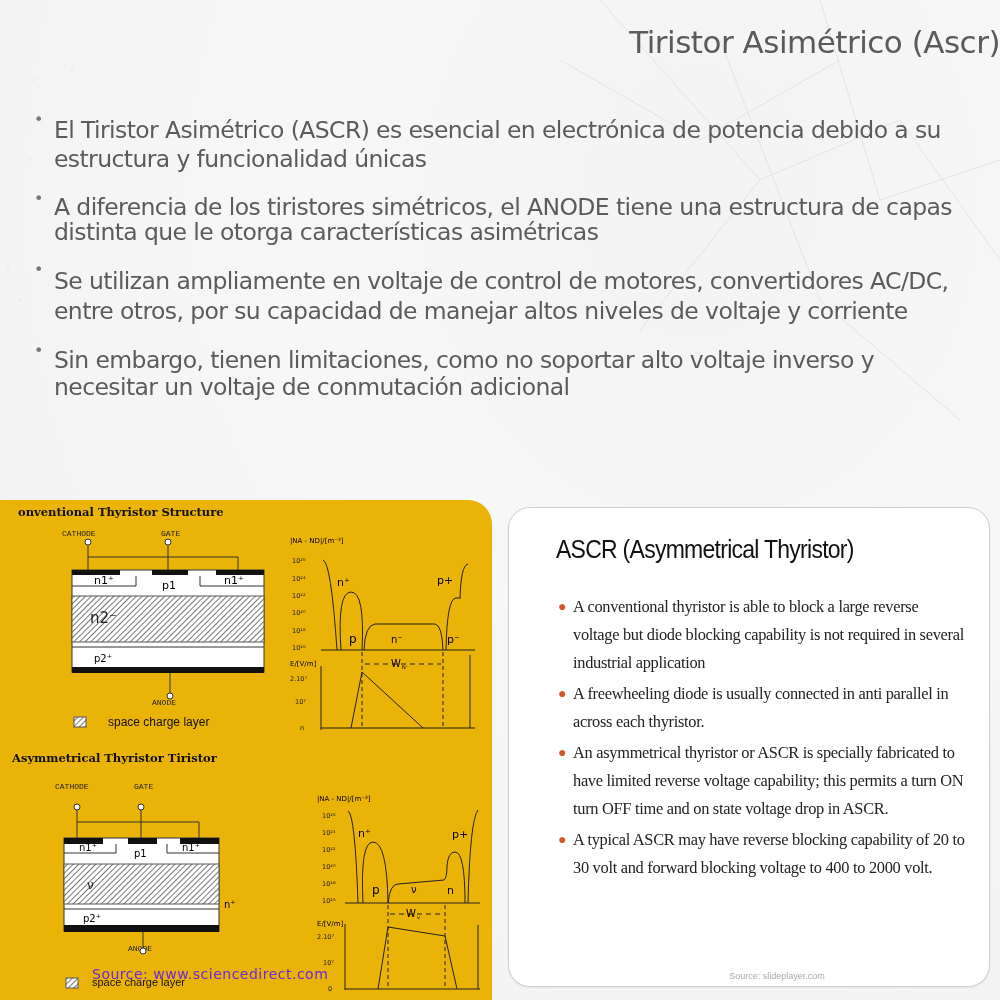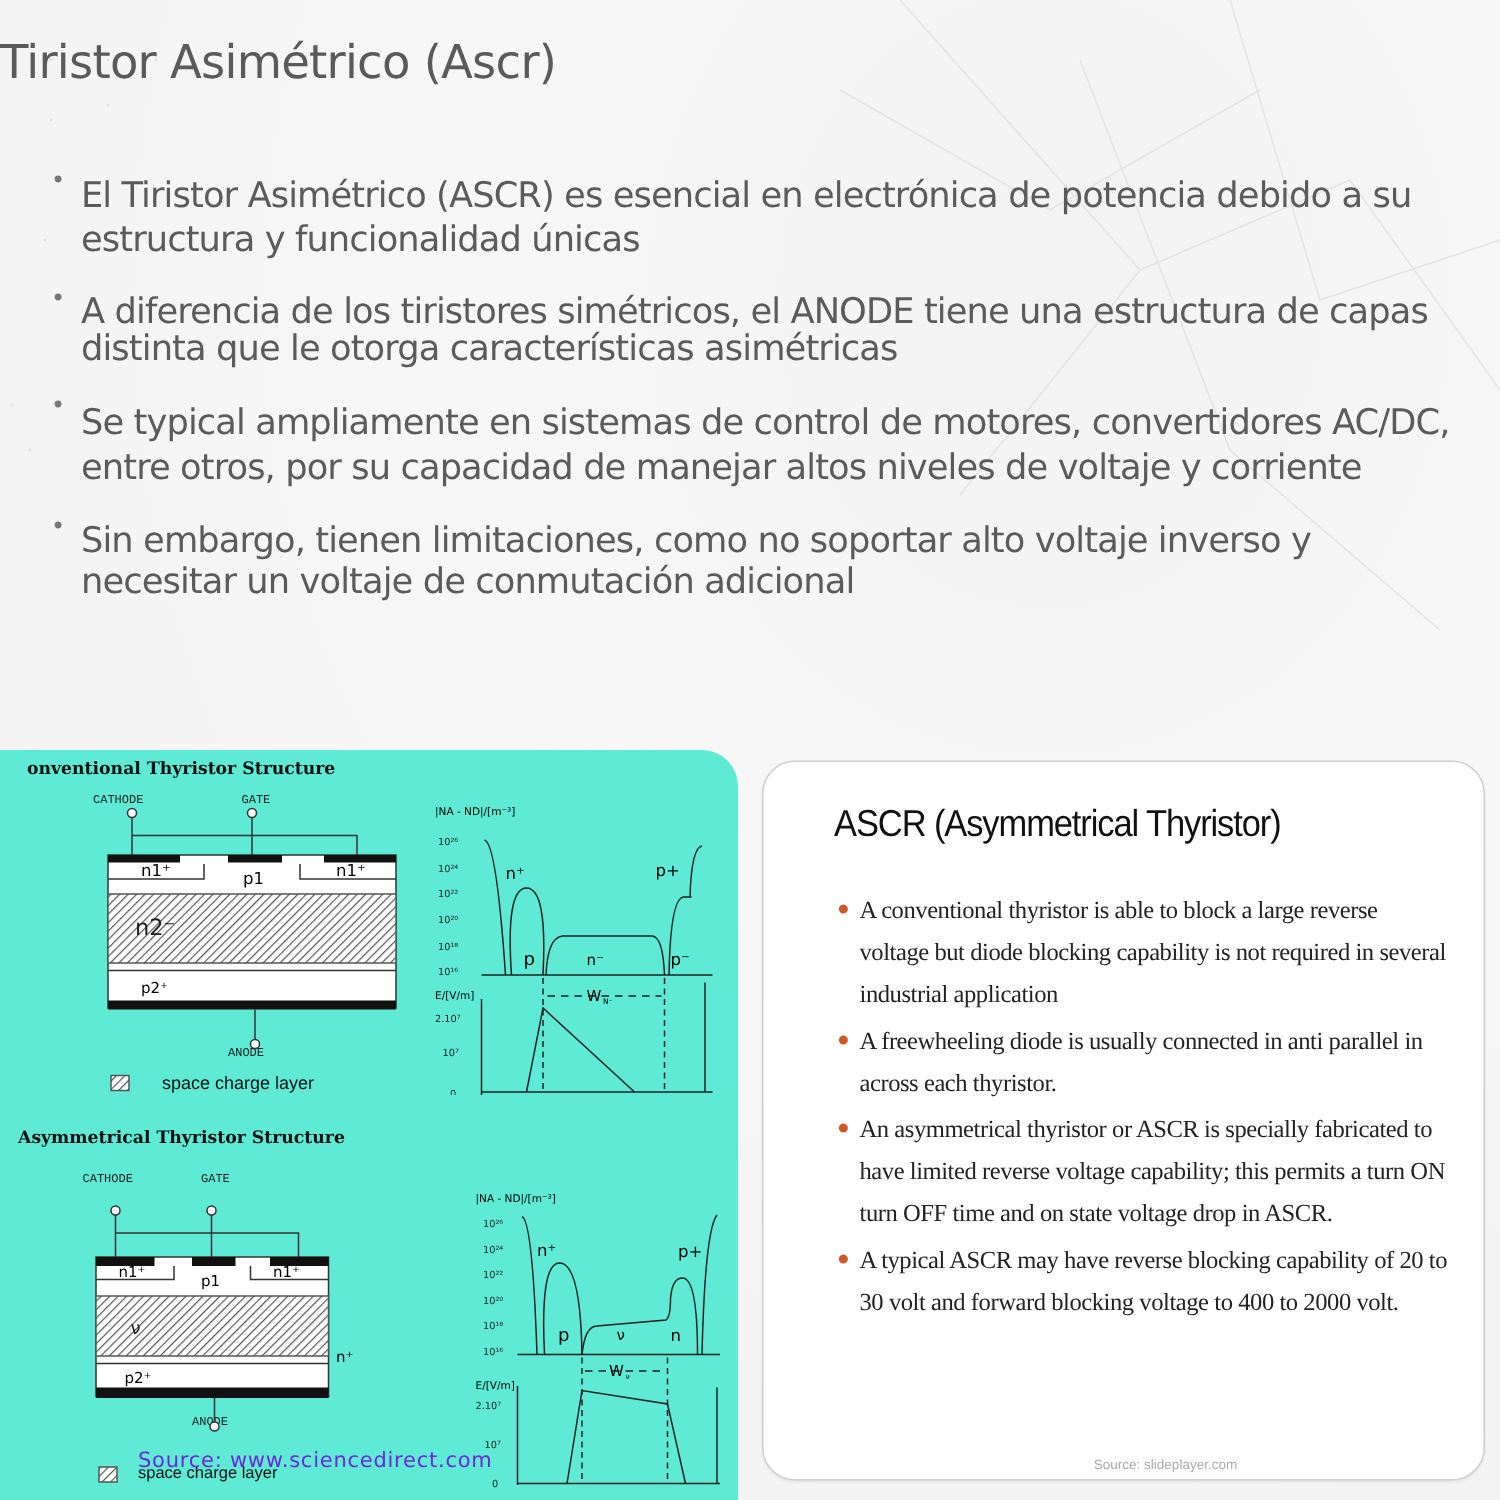--- a/index.html
+++ b/index.html
@@ -6,31 +6,31 @@
   html, body { width: 1000px; height: 1000px; overflow: hidden; }
   body {
     position: relative;
     background: radial-gradient(ellipse at 70% 20%, #f3f3f3 0%, #f7f7f7 40%, #f1f1f1 100%);
     font-family: "DejaVu Sans", sans-serif;
     color: #555;
   }
   .bg-lines { position: absolute; inset: 0; pointer-events: none; }
   .title {
     position: absolute; top: 24px; left: 0; width: 1000px;
-    text-align: left; font-size: 31px; color: #5a5a5a; letter-spacing: -0.5px;
+    text-align: right; font-size: 31px; color: #5a5a5a; letter-spacing: -0.5px;
     font-family: "DejaVu Sans", sans-serif; font-weight: normal;
   }
   .bullets { position: absolute; top: 104px; left: 34px; width: 940px; }
   .bullet { display: flex; font-size: 23.5px; line-height: 29px; color: #5b5b5b; margin-bottom: 9px; letter-spacing: -0.6px; }
   .bullet .dot { width: 20px; flex: none; font-size: 16px; line-height: 31px; color: #777; }
   .bullet .txt { flex: 1; margin-top: 12px; }
 
   .panel-left {
     position: absolute; left: 0; top: 500px; width: 492px; height: 500px;
-    background: #5eead4; border-radius: 0 24px 0 0; text-align: center;
+    background: #eab308; border-radius: 0 24px 0 0; text-align: center;
   }
   .panel-right {
     position: absolute; left: 508px; top: 507px; width: 482px; height: 480px;
     background: #ffffff; border: 1px solid #cfcfcf; border-radius: 22px;
     box-shadow: 0 1px 2px rgba(0,0,0,0.08);
   }
   .diag-title {
     position: absolute; font-family: "DejaVu Serif", serif; font-weight: bold;
     font-size: 11.5px; color: #111;
   }
@@ -82,21 +82,21 @@
   <div class="bullet">
     <span class="dot">•</span>
     <span class="txt">El Tiristor Asimétrico (ASCR) es esencial en electrónica de potencia debido a su estructura y funcionalidad únicas</span>
   </div>
   <div class="bullet" style="line-height:25px">
     <span class="dot">•</span>
     <span class="txt">A diferencia de los tiristores simétricos, el ANODE tiene una estructura de capas distinta que le otorga características asimétricas</span>
   </div>
   <div class="bullet" style="line-height:30px;margin-top:8px">
     <span class="dot">•</span>
-    <span class="txt">Se typical ampliamente en sistemas de control de motores, convertidores AC/DC, entre otros, por su capacidad de manejar altos niveles de voltaje y corriente</span>
+    <span class="txt">Se utilizan ampliamente en voltaje de control de motores, convertidores AC/DC, entre otros, por su capacidad de manejar altos niveles de voltaje y corriente</span>
   </div>
   <div class="bullet" style="line-height:27px;margin-top:6px">
     <span class="dot">•</span>
     <span class="txt">Sin embargo, tienen limitaciones, como no soportar alto voltaje inverso y necesitar un voltaje de conmutación adicional</span>
   </div>
 </div>
 
 <div class="panel-left">
 
   <div class="diag-title" style="left:18px;top:5px">onventional Thyristor Structure</div>
@@ -169,21 +169,21 @@
     <text x="5" y="136" font-size="7">E/[V/m]</text>
     <g font-size="6.5" fill="#222">
       <text x="5" y="151">2.10⁷</text>
         <text x="10" y="174">10⁷</text>
         <text x="15" y="201">0</text>
     </g>
     <text x="106" y="137" font-size="10">W</text>
     <text x="117" y="139" font-size="5">N⁻</text>
   </svg>
 
-  <div class="diag-title" style="left:12px;top:251px">Asymmetrical Thyristor Structure</div>
+  <div class="diag-title" style="left:12px;top:251px">Asymmetrical Thyristor Tiristor</div>
   <div class="term" style="left:55px;top:282px">CATHODE</div>
   <div class="term" style="left:134px;top:282px">GATE</div>
   <div class="term" style="left:128px;top:444px">ANODE</div>
 
   <svg style="position:absolute;left:0;top:250px" width="290" height="250">
     <defs>
       <pattern id="hatch2" width="4" height="4" patternUnits="userSpaceOnUse" patternTransform="rotate(45)">
         <rect width="4" height="4" fill="#fff"></rect>
         <line x1="0" y1="0" x2="0" y2="4" stroke="#555" stroke-width="1.6"></line>
       </pattern>

